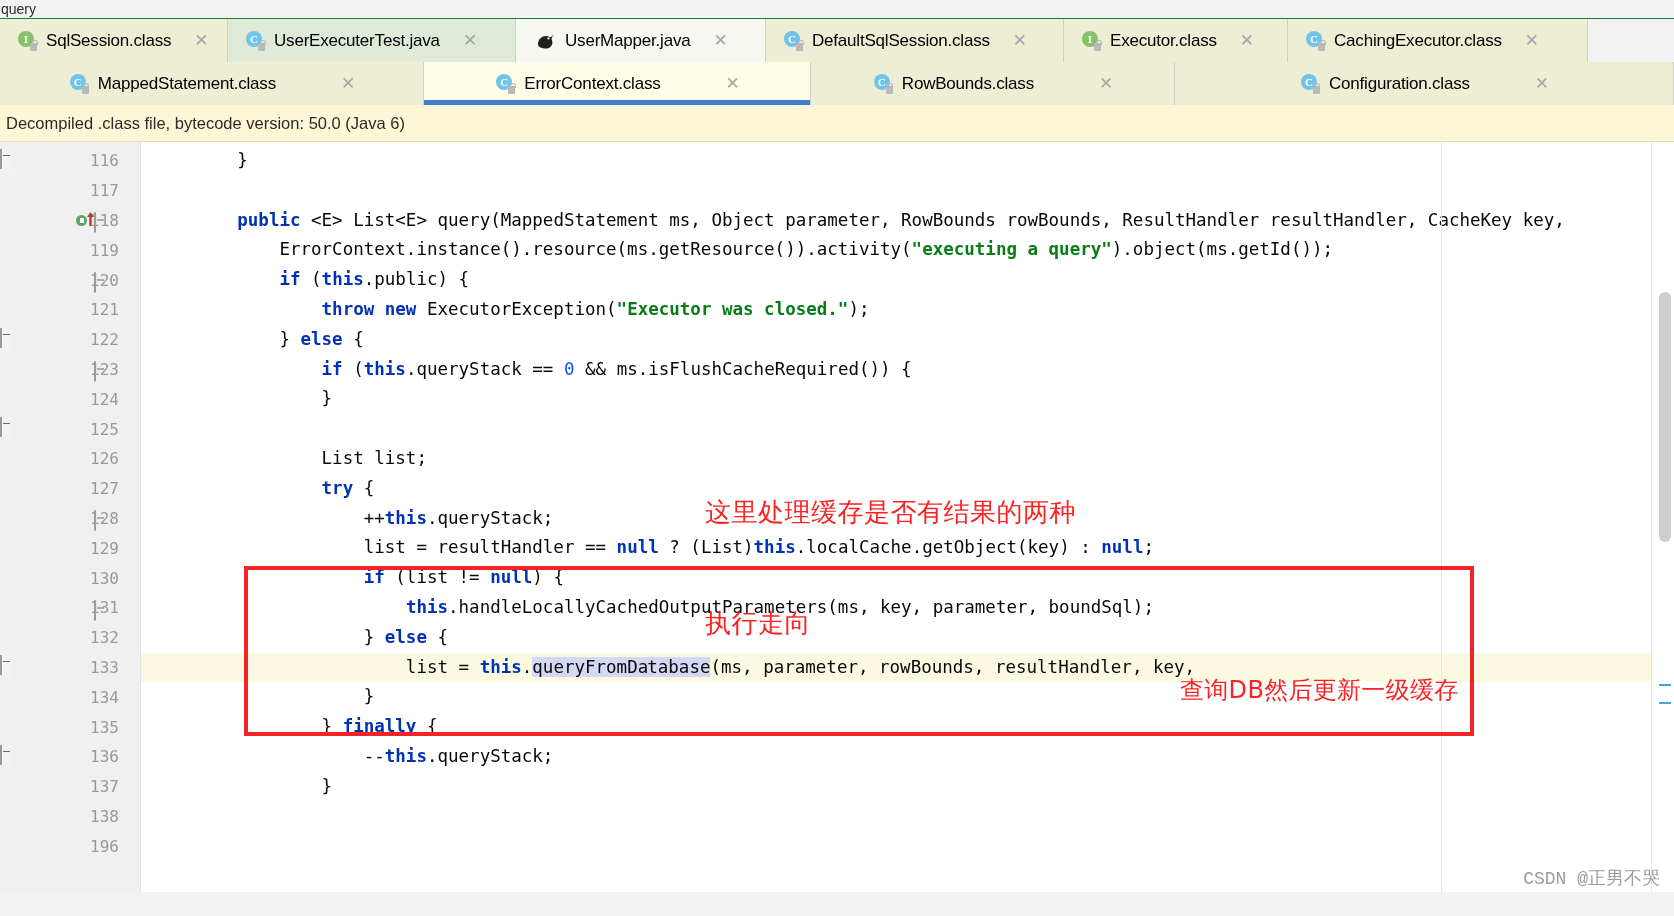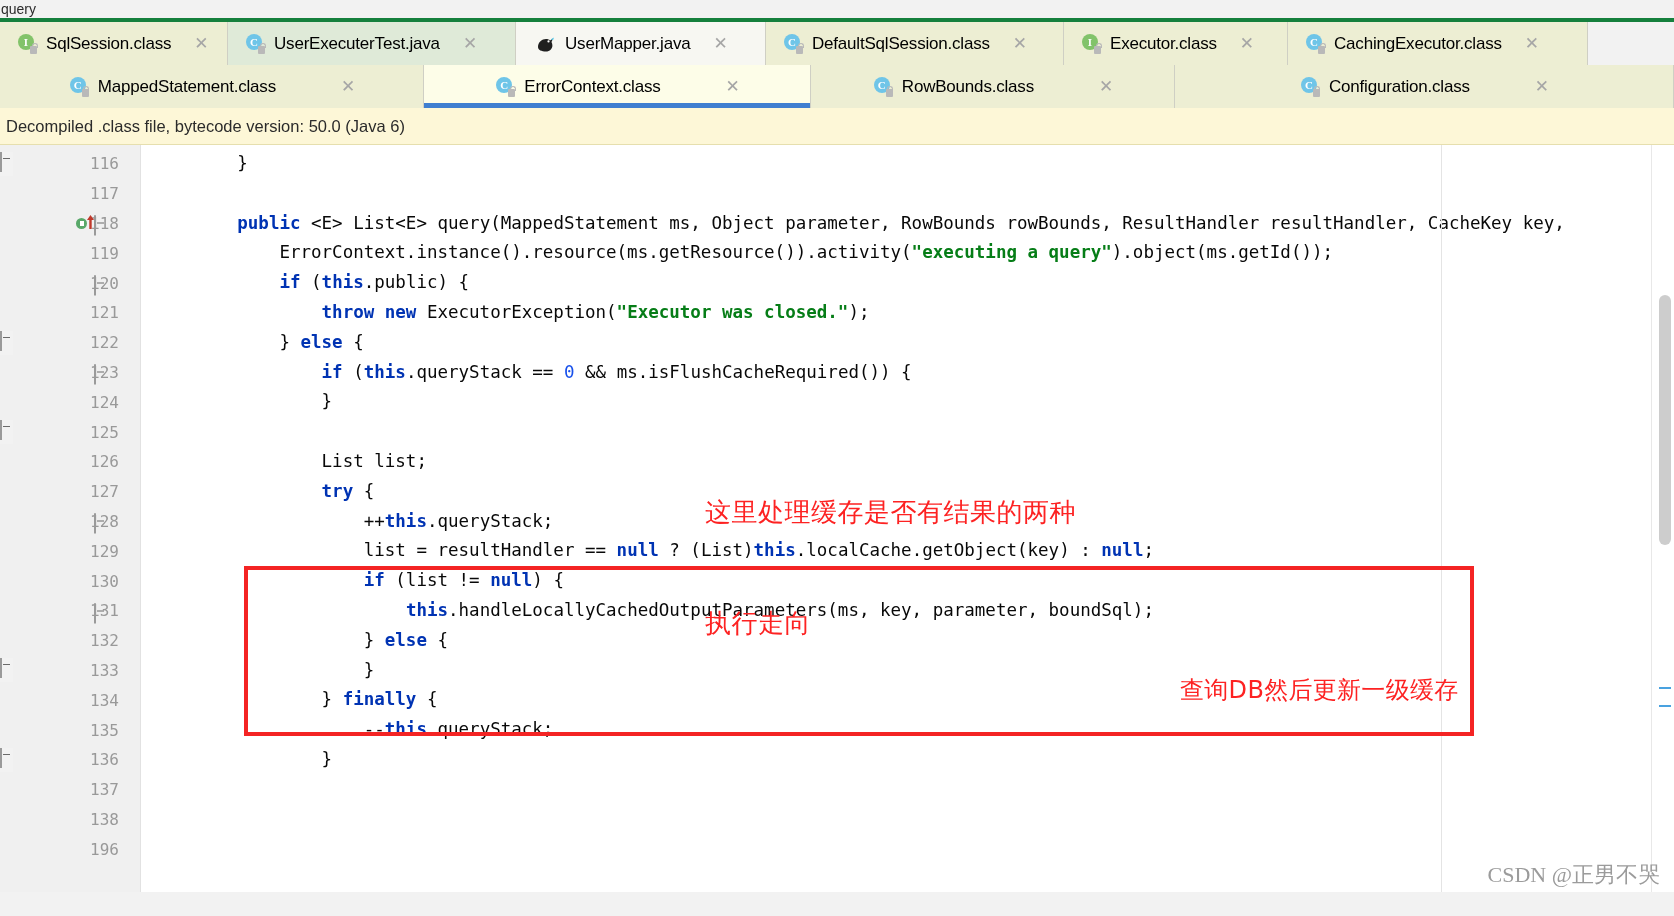--- a/index.html
+++ b/index.html
@@ -6,21 +6,21 @@
   body{
     width:1674px;height:916px;overflow:hidden;
     background:#ffffff;
     font-family:"Liberation Sans", sans-serif;
     -webkit-font-smoothing:antialiased;
   }
   .app{position:relative;width:1674px;height:916px;}
 
   
   .top-strip{
-    height:18px;background:#f2f2f2;border-bottom:4px solid #15803d;
+    height:18px;background:#f2f2f2;border-bottom:1px solid #15803d;
     font-size:14px;color:#2b2b2b;line-height:18px;padding-left:1px;
     overflow:hidden;white-space:nowrap;
   }
 
   
   .tabrow{display:flex;height:43px;align-items:stretch;background:#f2f2f2;}
   .tabrow.row2{height:43px;}
   .tab{
     display:flex;align-items:center;gap:9px;
     padding:0 16px 0 18px;
@@ -145,22 +145,22 @@
   .guide{position:absolute;top:0;bottom:0;width:1px;background:#e4e4e4;}
 
   
   .bottom{
     position:absolute;left:0;right:0;bottom:0;height:24px;background:#f2f2f2;
   }
   .bottomfill{
     position:absolute;left:140px;width:980px;bottom:0;height:24px;background:#edeed3;
   }
   .watermark{
-    position:absolute;right:14px;bottom:26px;color:#9b9b9b;font-size:22px;
-    font-family:Liberation Serif, serif;white-space:nowrap;
+    position:absolute;right:14px;bottom:26px;color:#9b9b9b;font-size:18px;
+    font-family:Liberation Mono, monospace;white-space:nowrap;
   }
   .scrollthumb{
     position:absolute;right:3px;width:12px;background:#cdcdcd;border-radius:6px;
   }
 </style>
 </head>
 <body>
 
 <div class="app">
 
@@ -373,20 +373,21 @@
       <div class="cline"><span>                </span><span class="kw">if</span><span> (</span><span class="kw">this</span><span>.queryStack == </span><span class="num0">0</span><span> &amp;&amp; ms.isFlushCacheRequired()) {</span></div>
       <div class="cline"><span>                }</span></div>
       <div class="cline"><span></span></div>
       <div class="cline"><span>                List list;</span></div>
       <div class="cline"><span>                </span><span class="kw">try</span><span> {</span></div>
       <div class="cline"><span>                    ++</span><span class="kw">this</span><span>.queryStack;</span></div>
       <div class="cline"><span>                    list = resultHandler == </span><span class="kw">null</span><span> ? (List)</span><span class="kw">this</span><span>.localCache.getObject(key) : </span><span class="kw">null</span><span>;</span></div>
       <div class="cline"><span>                    </span><span class="kw">if</span><span> (list != </span><span class="kw">null</span><span>) {</span></div>
       <div class="cline"><span>                        </span><span class="kw">this</span><span>.handleLocallyCachedOutputParameters(ms, key, parameter, boundSql);</span></div>
       <div class="cline"><span>                    } </span><span class="kw">else</span><span> {</span></div>
+      <div class="cline hl"><span>                        list = </span><span class="kw">this</span><span>.</span><span class="sel">queryFromDa</span><span class="caret"></span><span class="sel">tabase</span><span>(ms, parameter, rowBounds, resultHandler, key,</span></div>
       <div class="cline"><span>                    }</span></div>
       <div class="cline"><span>                } </span><span class="kw">finally</span><span> {</span></div>
       <div class="cline"><span>                    --</span><span class="kw">this</span><span>.queryStack;</span></div>
       <div class="cline"><span>                }</span></div>
     </div>
 
     <div class="markerbar">
       <span class="tick" style="top:218px;"></span>
       <span class="tick" style="top:234px;"></span>
       <span class="tick" style="top:542px;"></span>

